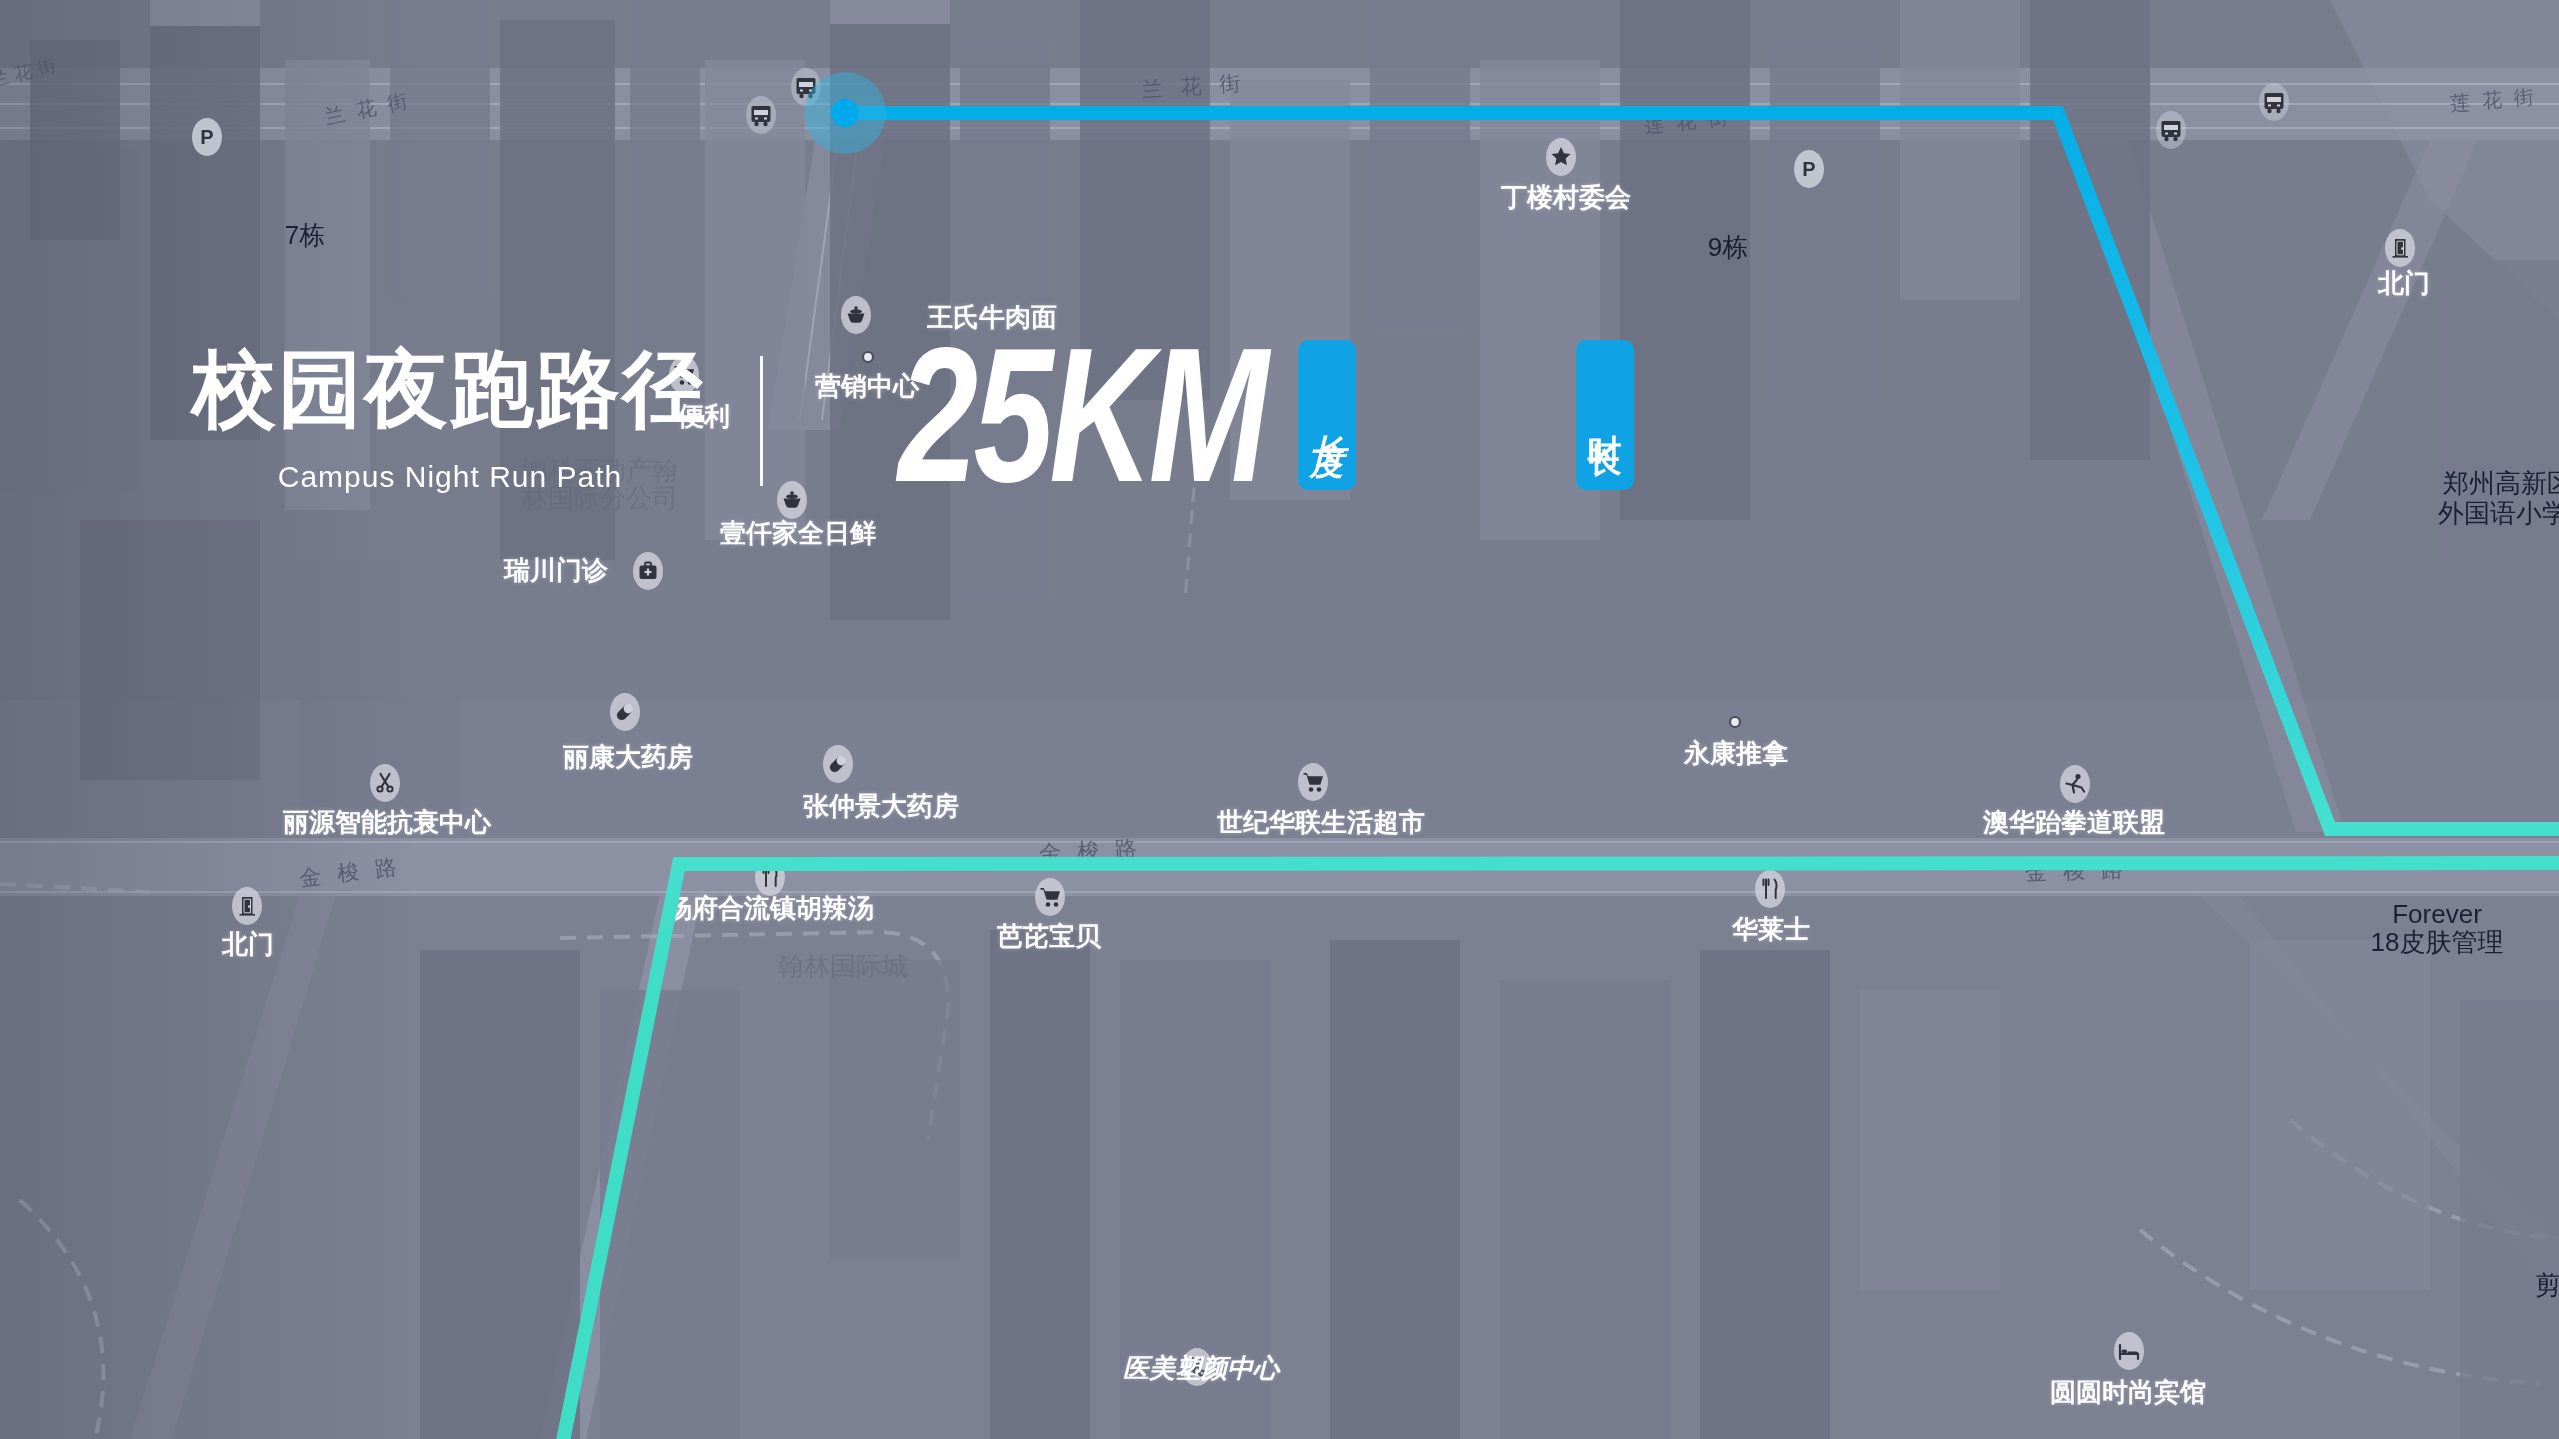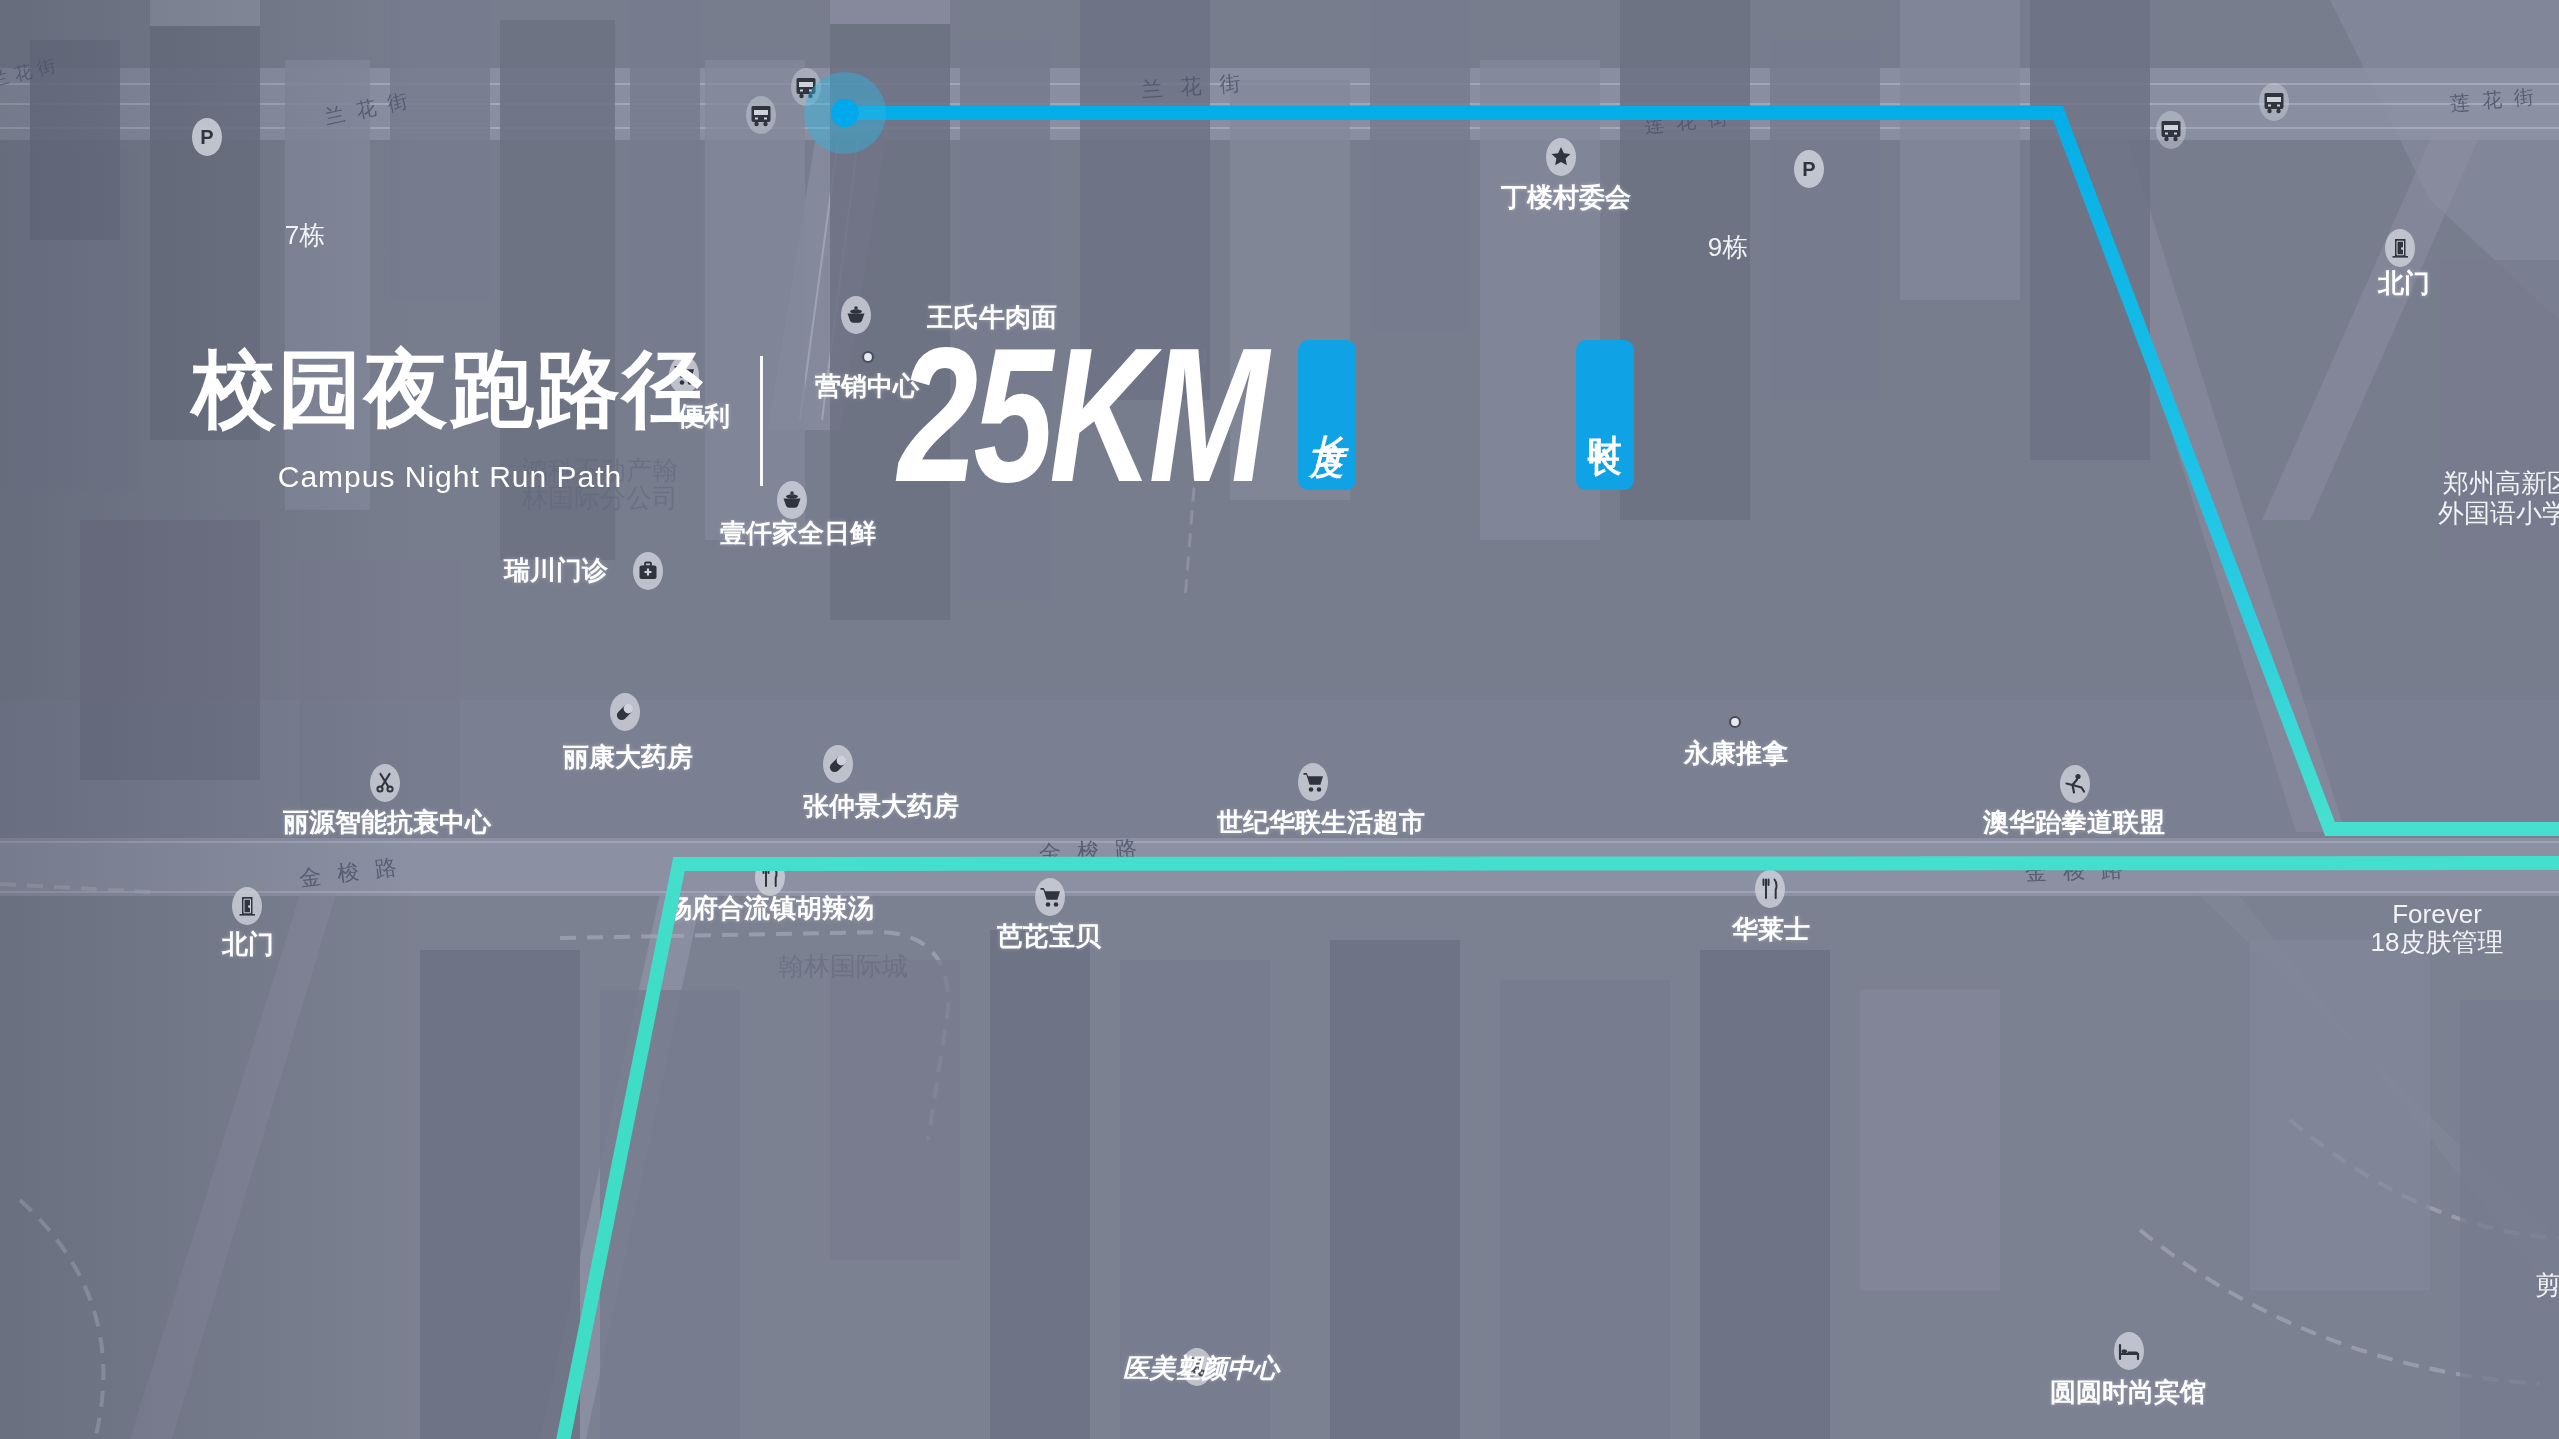--- a/index.html
+++ b/index.html
@@ -7,21 +7,21 @@
     position:relative;width:2559px;height:1439px;overflow:hidden;
     background:#7a7f91;font-family:"Liberation Sans","DejaVu Sans",sans-serif;
   }
   .stage svg.layer{position:absolute;left:0;top:0;}
   
   .road-label{
     position:absolute;white-space:nowrap;color:#50556a;opacity:.85;
     font-size:22px;font-weight:500;z-index:3;pointer-events:none;
   }
   .bldg-label{
-    position:absolute;white-space:nowrap;color:#ffffff;opacity:.9;
+    position:absolute;white-space:nowrap;color:#0f172a;opacity:.9;
     font-size:26px;font-weight:500;transform:translate(-50%,-50%);z-index:3;
   }
   .bldg-label.faint{color:#61677a;opacity:.55;}
   .poi-label{
     position:absolute;white-space:nowrap;color:#ffffff;font-size:26px;font-weight:600;
     transform:translate(-50%,-50%);z-index:4;text-shadow:0 0 4px rgba(230,232,240,.35);
   }
   .poi-icon{position:absolute;z-index:4;}
   
   #route-svg{z-index:6;}

